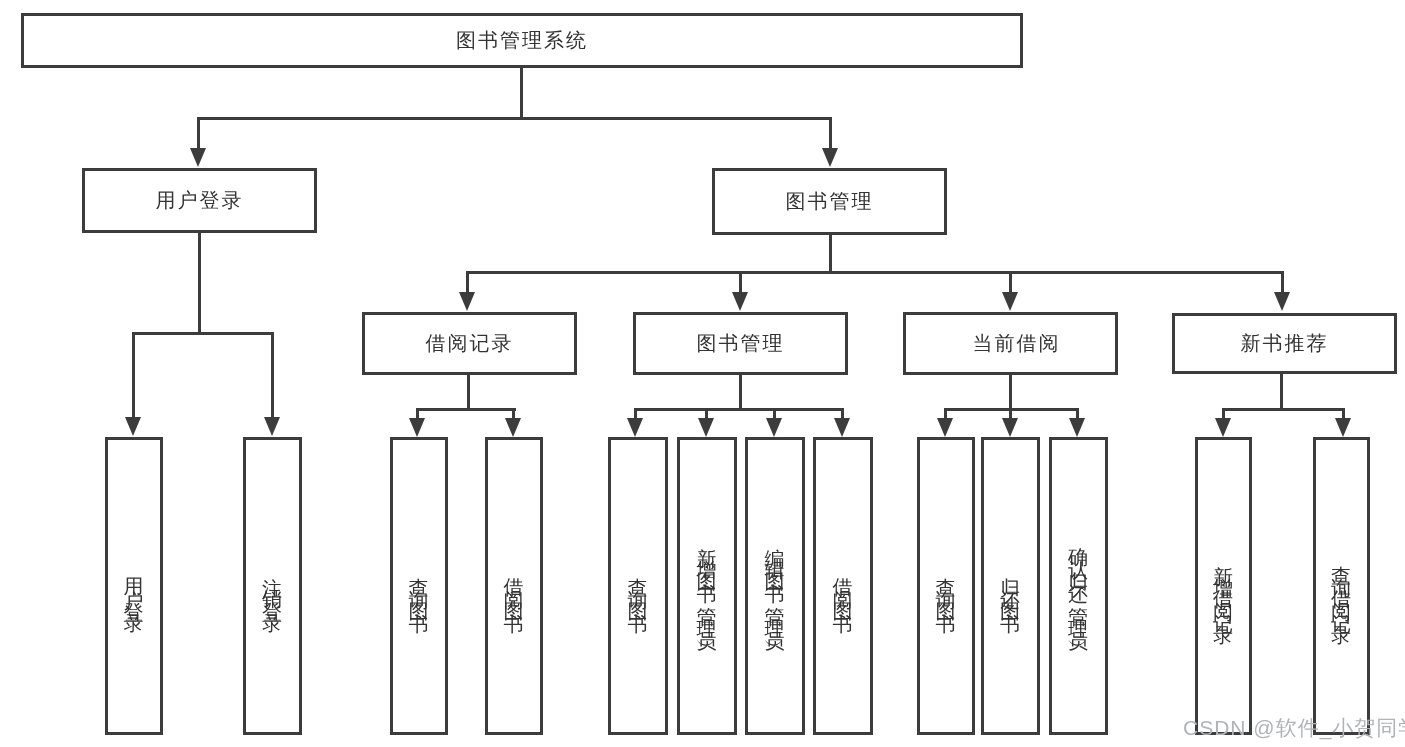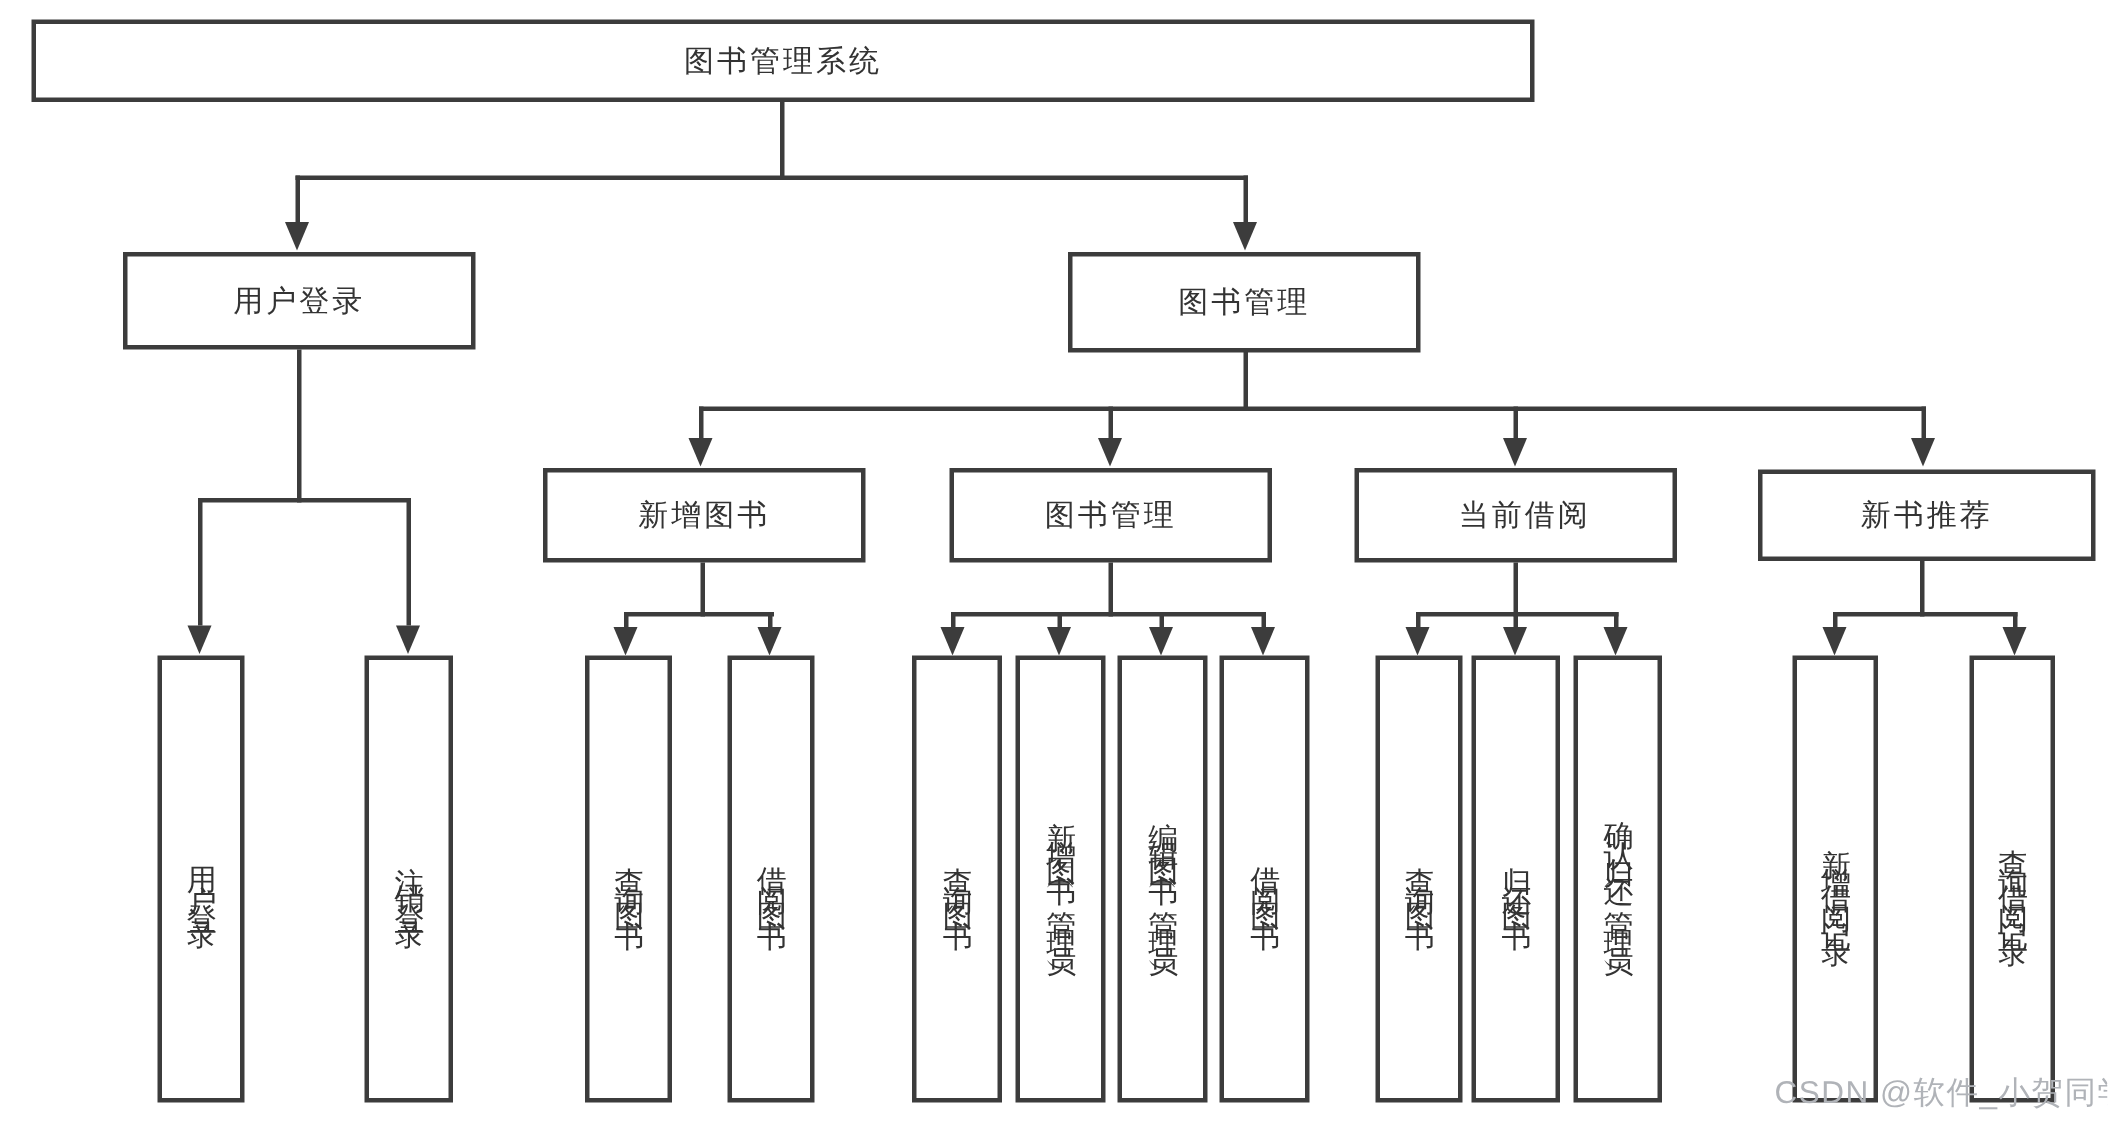--- a/index.html
+++ b/index.html
@@ -94,21 +94,21 @@
   <div class="line-v" style="left:466px;top:271px;width:3px;height:22px;"></div>
   <div class="arrow" style="left:459px;top:292px;"></div>
   <div class="line-v" style="left:739px;top:271px;width:3px;height:22px;"></div>
   <div class="arrow" style="left:732px;top:292px;"></div>
   <div class="line-v" style="left:1009px;top:271px;width:3px;height:22px;"></div>
   <div class="arrow" style="left:1002px;top:292px;"></div>
   <div class="line-v" style="left:1281px;top:271px;width:3px;height:22px;"></div>
   <div class="arrow" style="left:1274px;top:292px;"></div>
 
   <div class="box" style="left:362px;top:312px;width:215px;height:63px;">
-    <span>新增图书</span>
+    <span>借阅记录</span>
   </div>
   <div class="box" style="left:633px;top:312px;width:215px;height:63px;">
     <span>图书管理</span>
   </div>
   <div class="box" style="left:903px;top:312px;width:215px;height:63px;padding-left:12px;">
     <span>当前借阅</span>
   </div>
   <div class="box" style="left:1172px;top:313px;width:225px;height:61px;">
     <span>新书推荐</span>
   </div>

